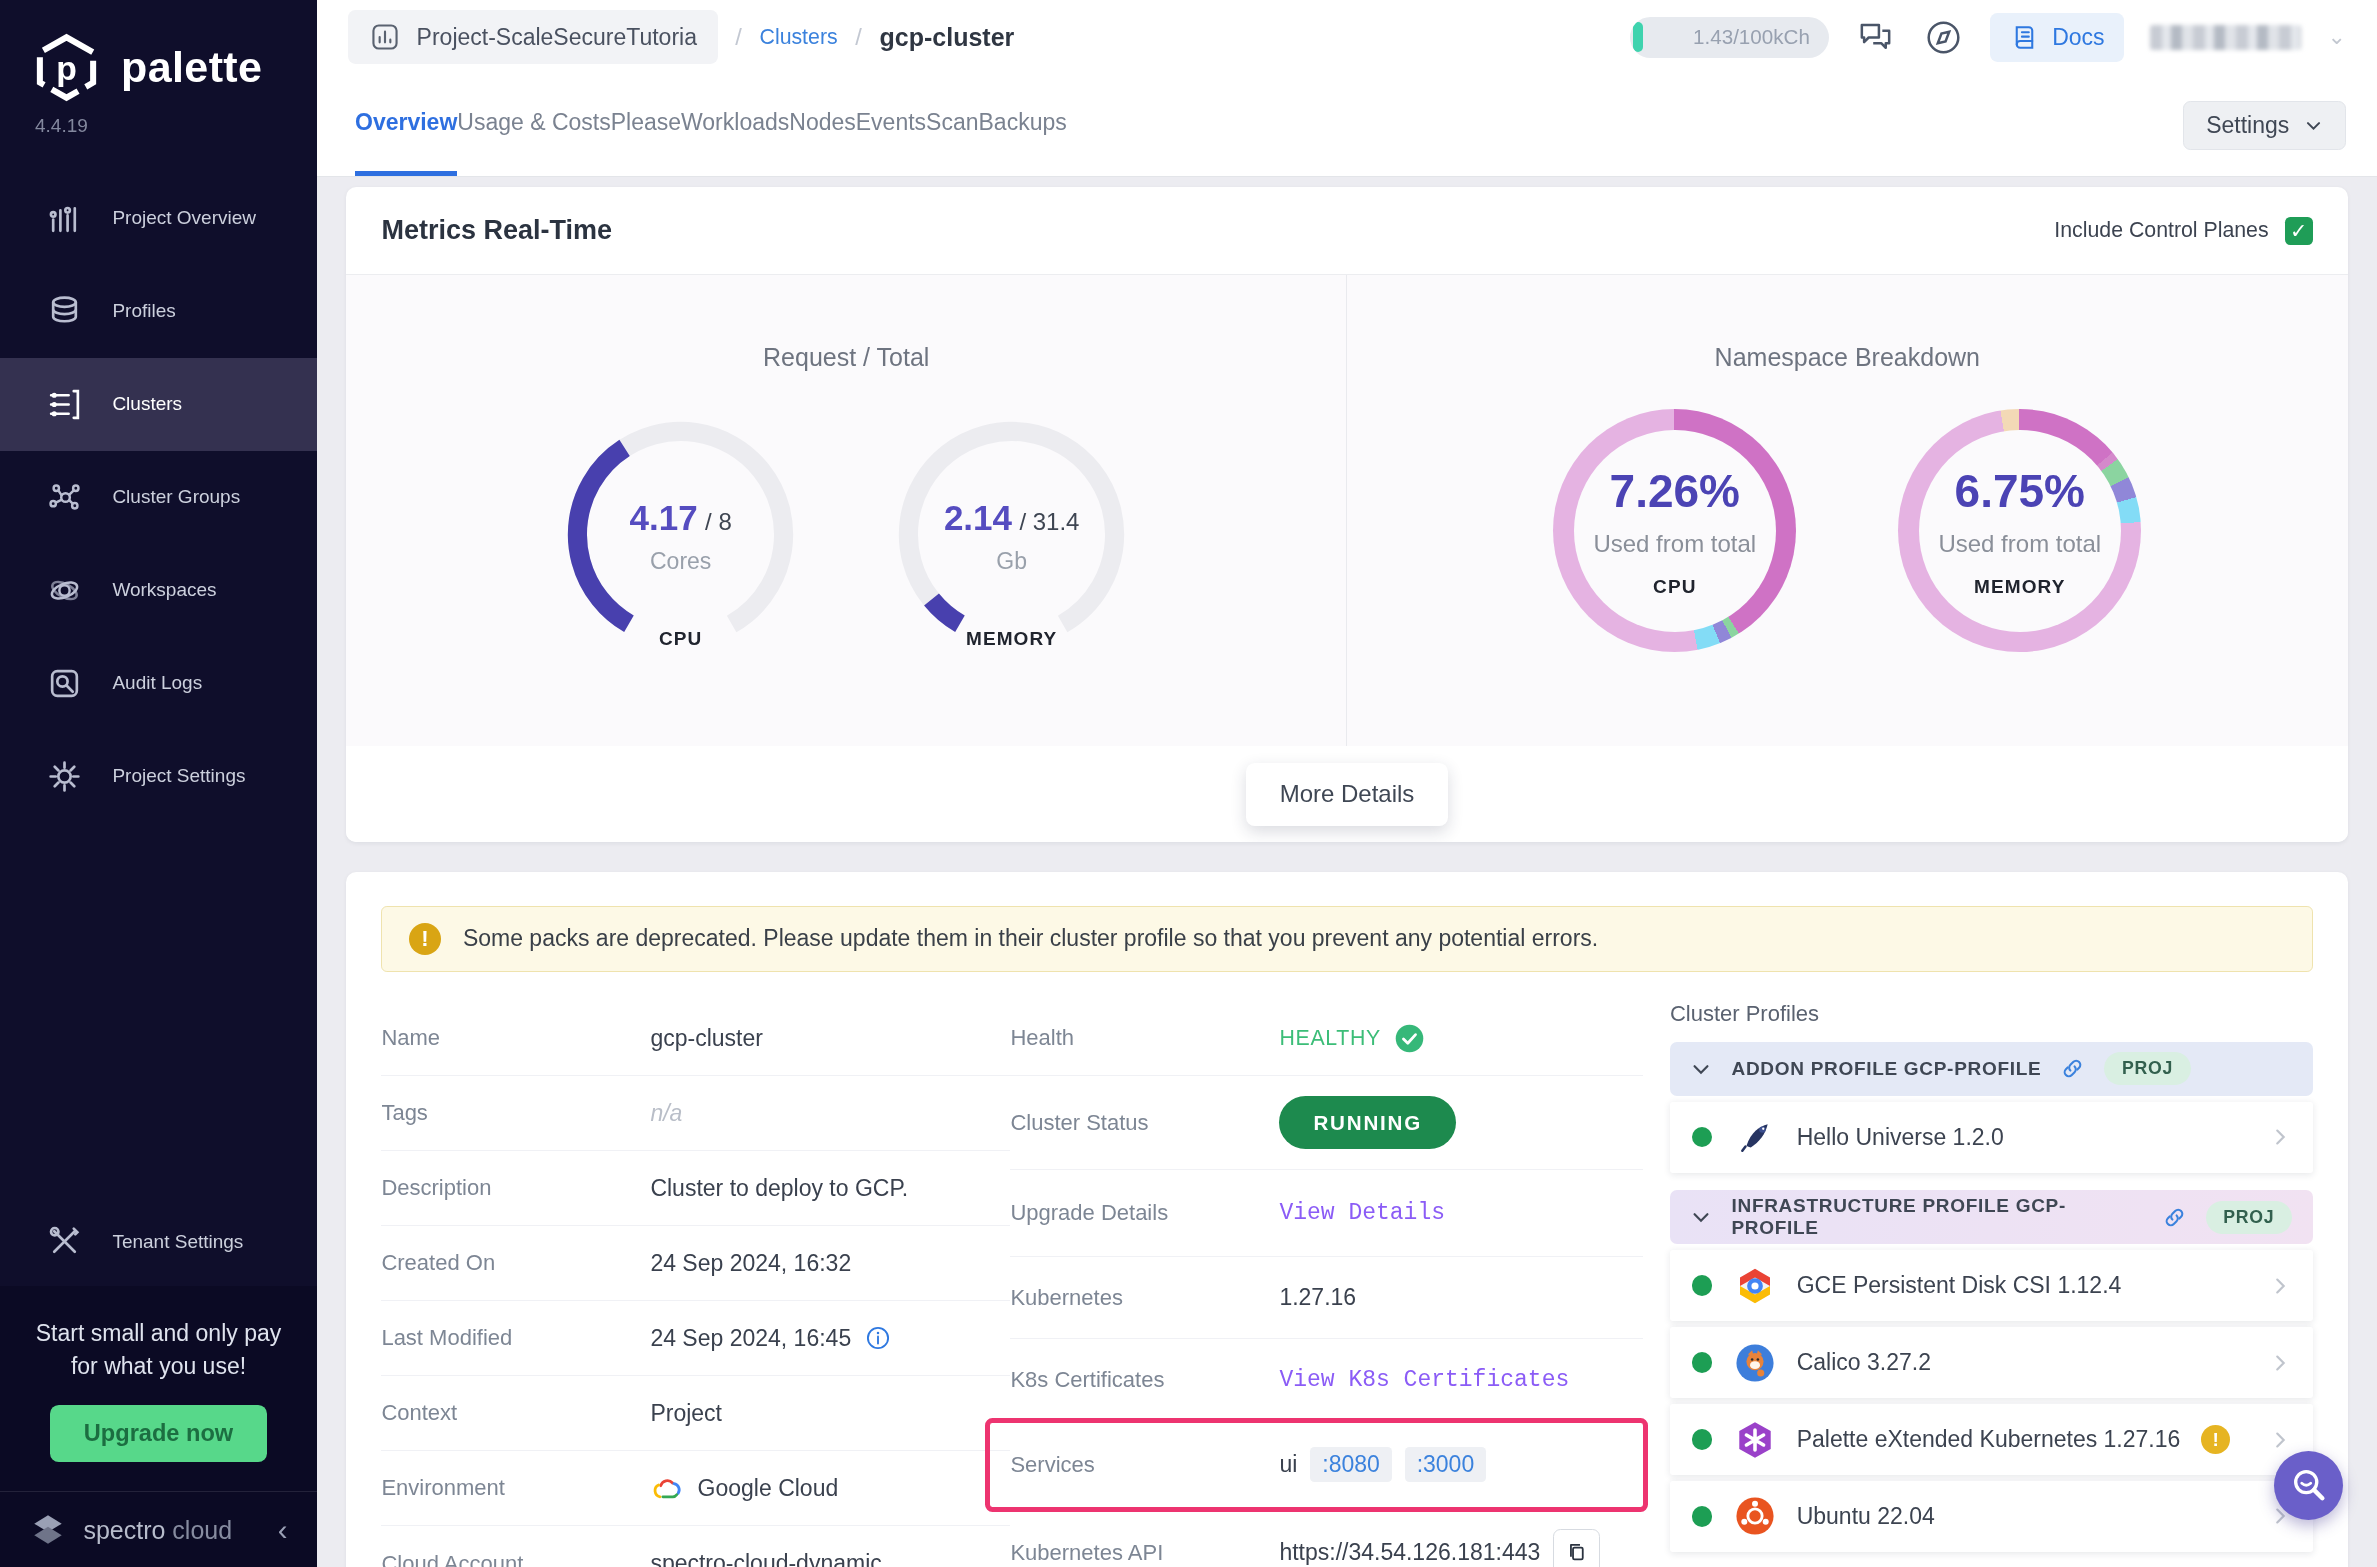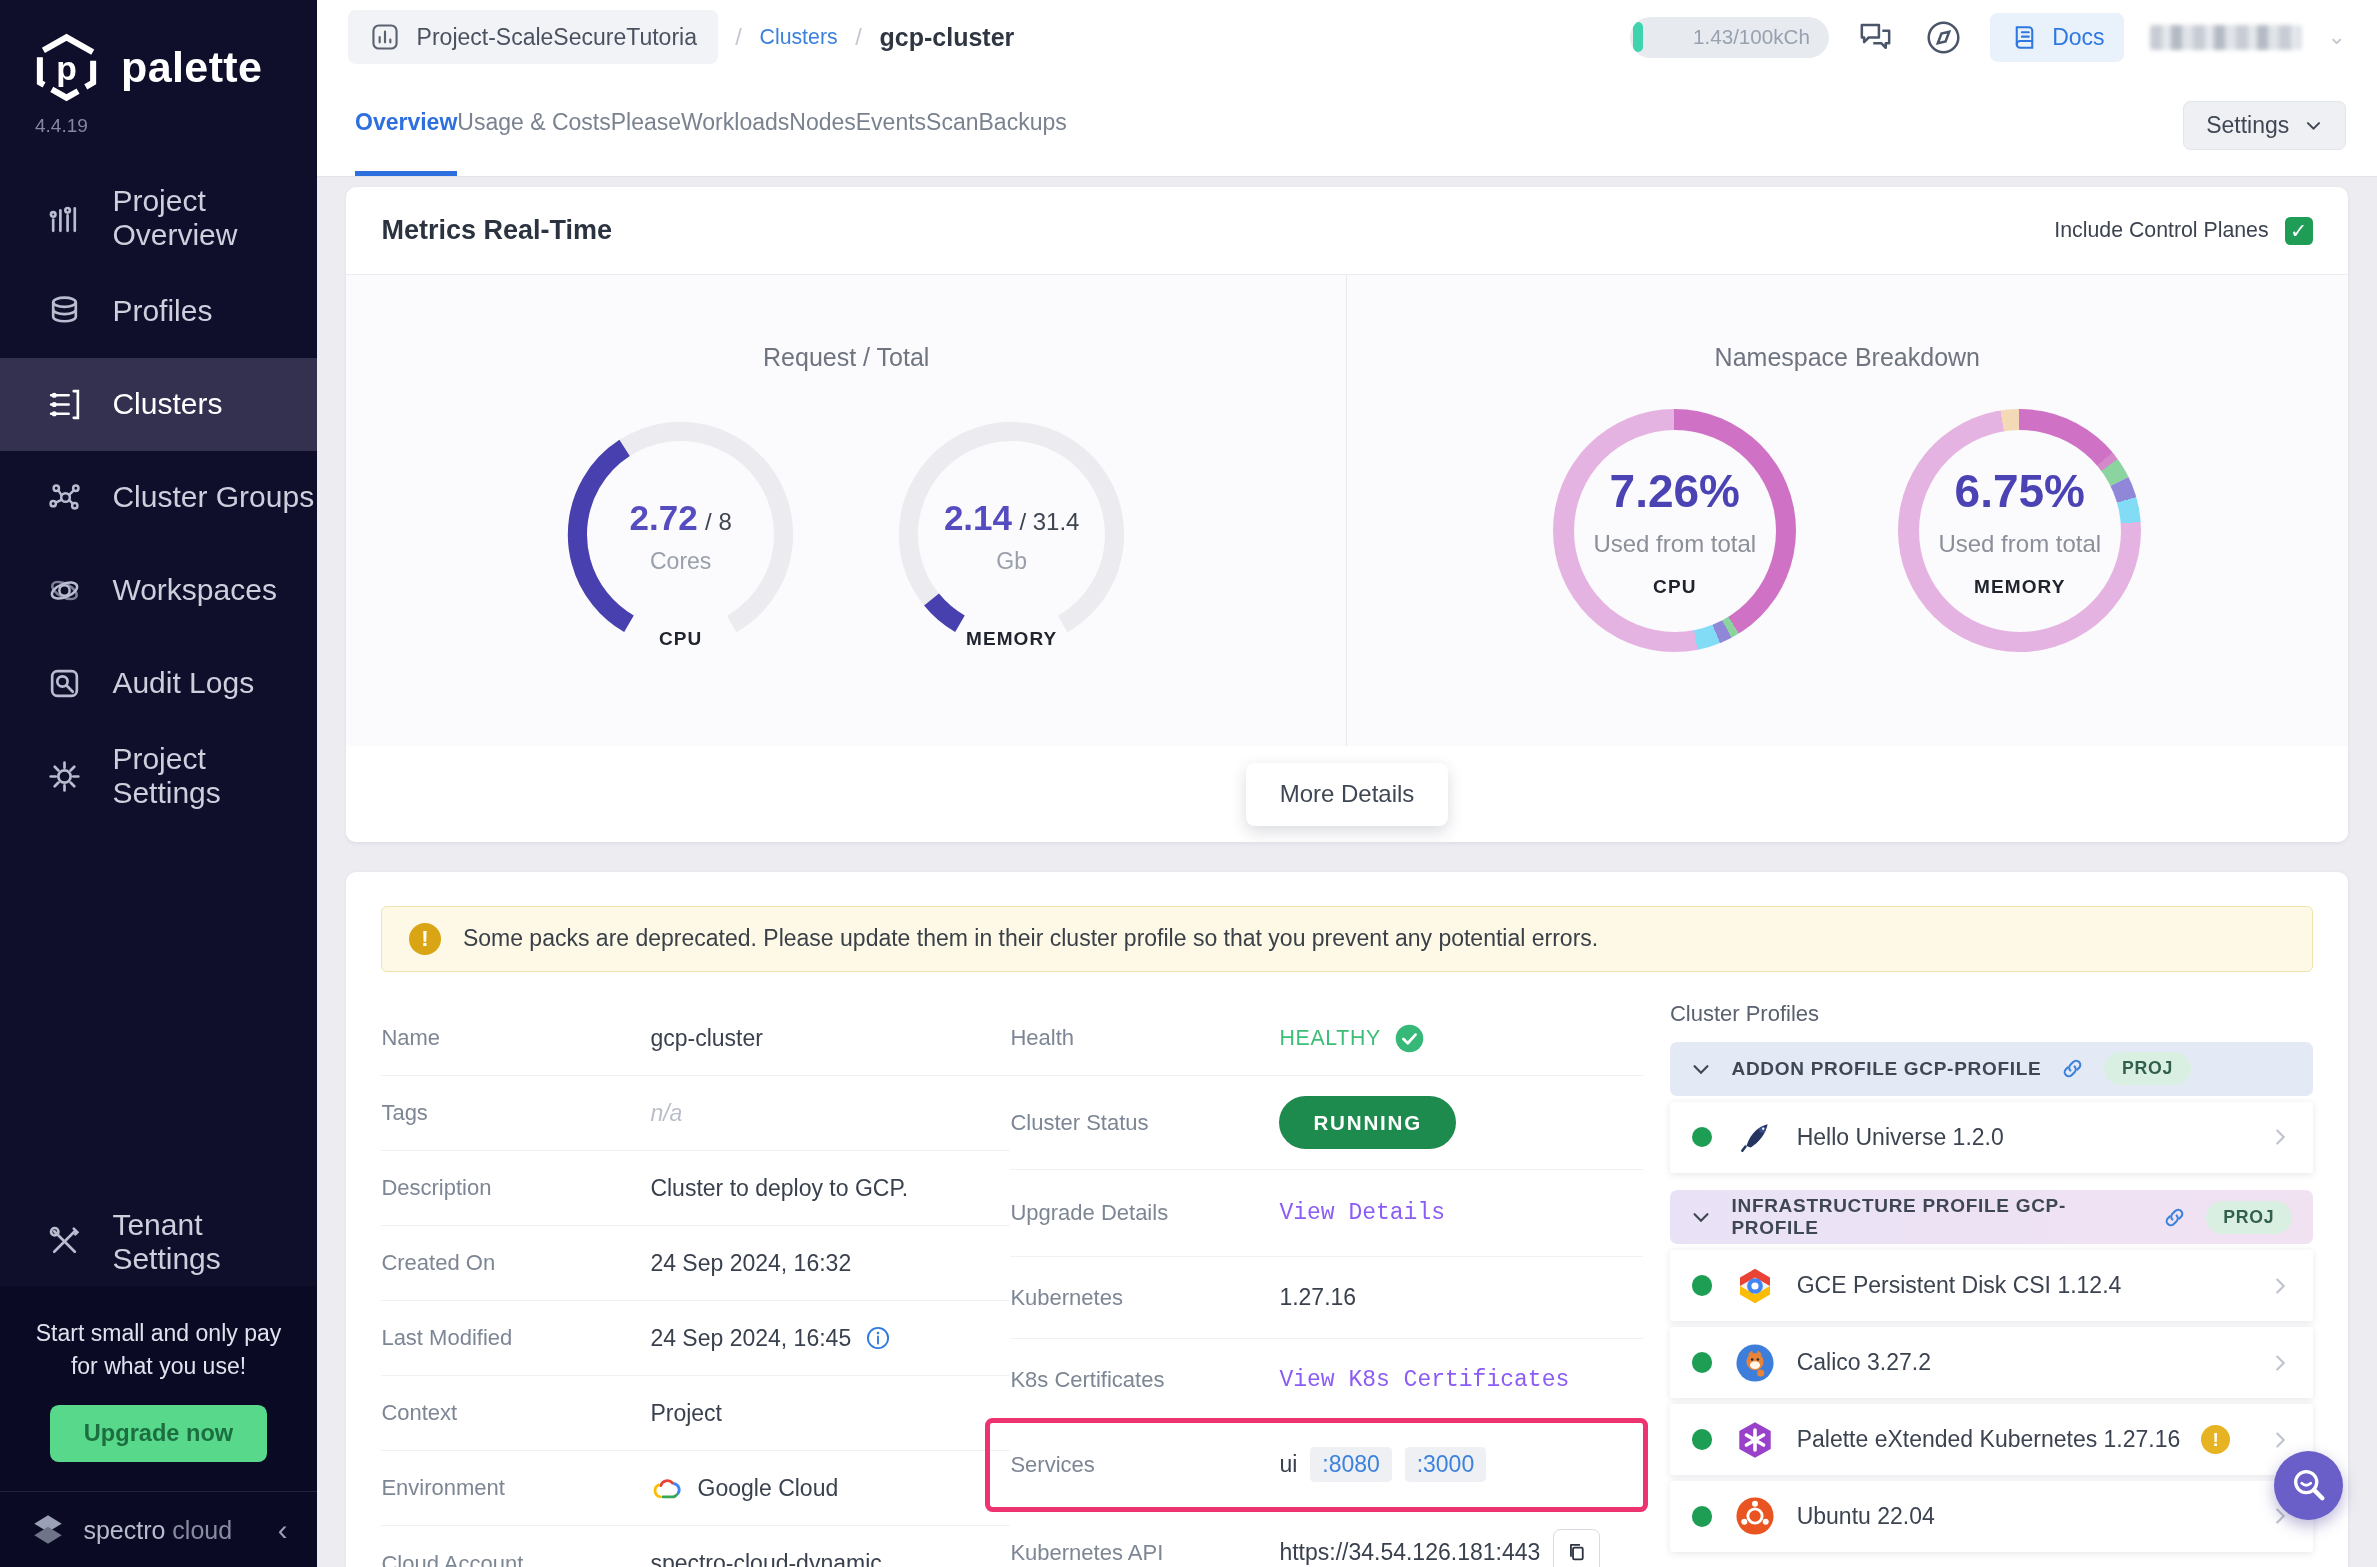--- a/index.html
+++ b/index.html
@@ -9,21 +9,21 @@
 
   
   .sidebar { width:317px; min-width:317px; background:#0f0e2b; color:#c9cdda;
     display:flex; flex-direction:column; }
   .logo-row { display:flex; align-items:center; gap:19px; padding:32px 0 4.4px 31px; }
   .logo-mark { width:71px; height:71px; }
   .brand { color:#ffffff; font-size:43px; font-weight:700; letter-spacing:0.4px; }
   .version { font-size:19px; color:#83889e; padding-left:35px; margin-top:7.4px; }
   .nav { margin-top:35px; display:flex; flex-direction:column; }
   .nav-item { height:93px; display:flex; align-items:center; gap:29.4px; padding-left:46px;
-    cursor:pointer; font-size:30px; color:#ccd0dd; }
+    cursor:pointer; font-size:19px; color:#ccd0dd; }
   .nav-item svg { width:37px; height:37px; color:#b9bdd0; flex:none; }
   .nav-item.active { background:#343150; color:#ffffff; }
   .nav-item.active svg { color:#ffffff; }
   .side-spacer { flex:1; }
   .upgrade-box { background:#0b0a24; padding:31px 22px 29.4px; text-align:center; }
   .upgrade-text { color:#dfe3ee; font-size:23px; line-height:1.45; }
   .upgrade-btn { margin-top:22px; display:inline-block; background:#57d88a; color:#1c6e41;
     font-size:23.6px; font-weight:600; padding:14.7px 34px; border:none; border-radius:8.8px; cursor:pointer; }
   .side-footer { border-top:1.5px solid rgba(255,255,255,.10); height:77px; display:flex;
     align-items:center; padding:0 29.4px; gap:16px; background:#0b0a24; }
@@ -353,21 +353,21 @@
             <div class="gauge-row">
               <div class="gauge">
                 <svg viewBox="0 0 330 330">
                   <g transform="rotate(120 165 165)">
                     <circle cx="165" cy="165" r="140" fill="none" stroke="#ececf0" stroke-width="26" stroke-dasharray="733 147"></circle>
                     <circle cx="165" cy="165" r="140" fill="none" stroke="#4840ae" stroke-width="26" stroke-dasharray="286 594"></circle>
                   </g>
                 </svg>
                 <div class="gauge-center">
                   <div class="g-line1">
-                    <span class="g-value">2.72</span>
+                    <span class="g-value">4.17</span>
                     <span class="g-total"><span>/</span> <span>8</span></span>
                   </div>
                   <div class="g-unit">Cores</div>
                 </div>
                 <div class="g-metric">CPU</div>
               </div>
               <div class="gauge">
                 <svg viewBox="0 0 330 330">
                   <g transform="rotate(120 165 165)">
                     <circle cx="165" cy="165" r="140" fill="none" stroke="#ececf0" stroke-width="26" stroke-dasharray="733 147"></circle>

